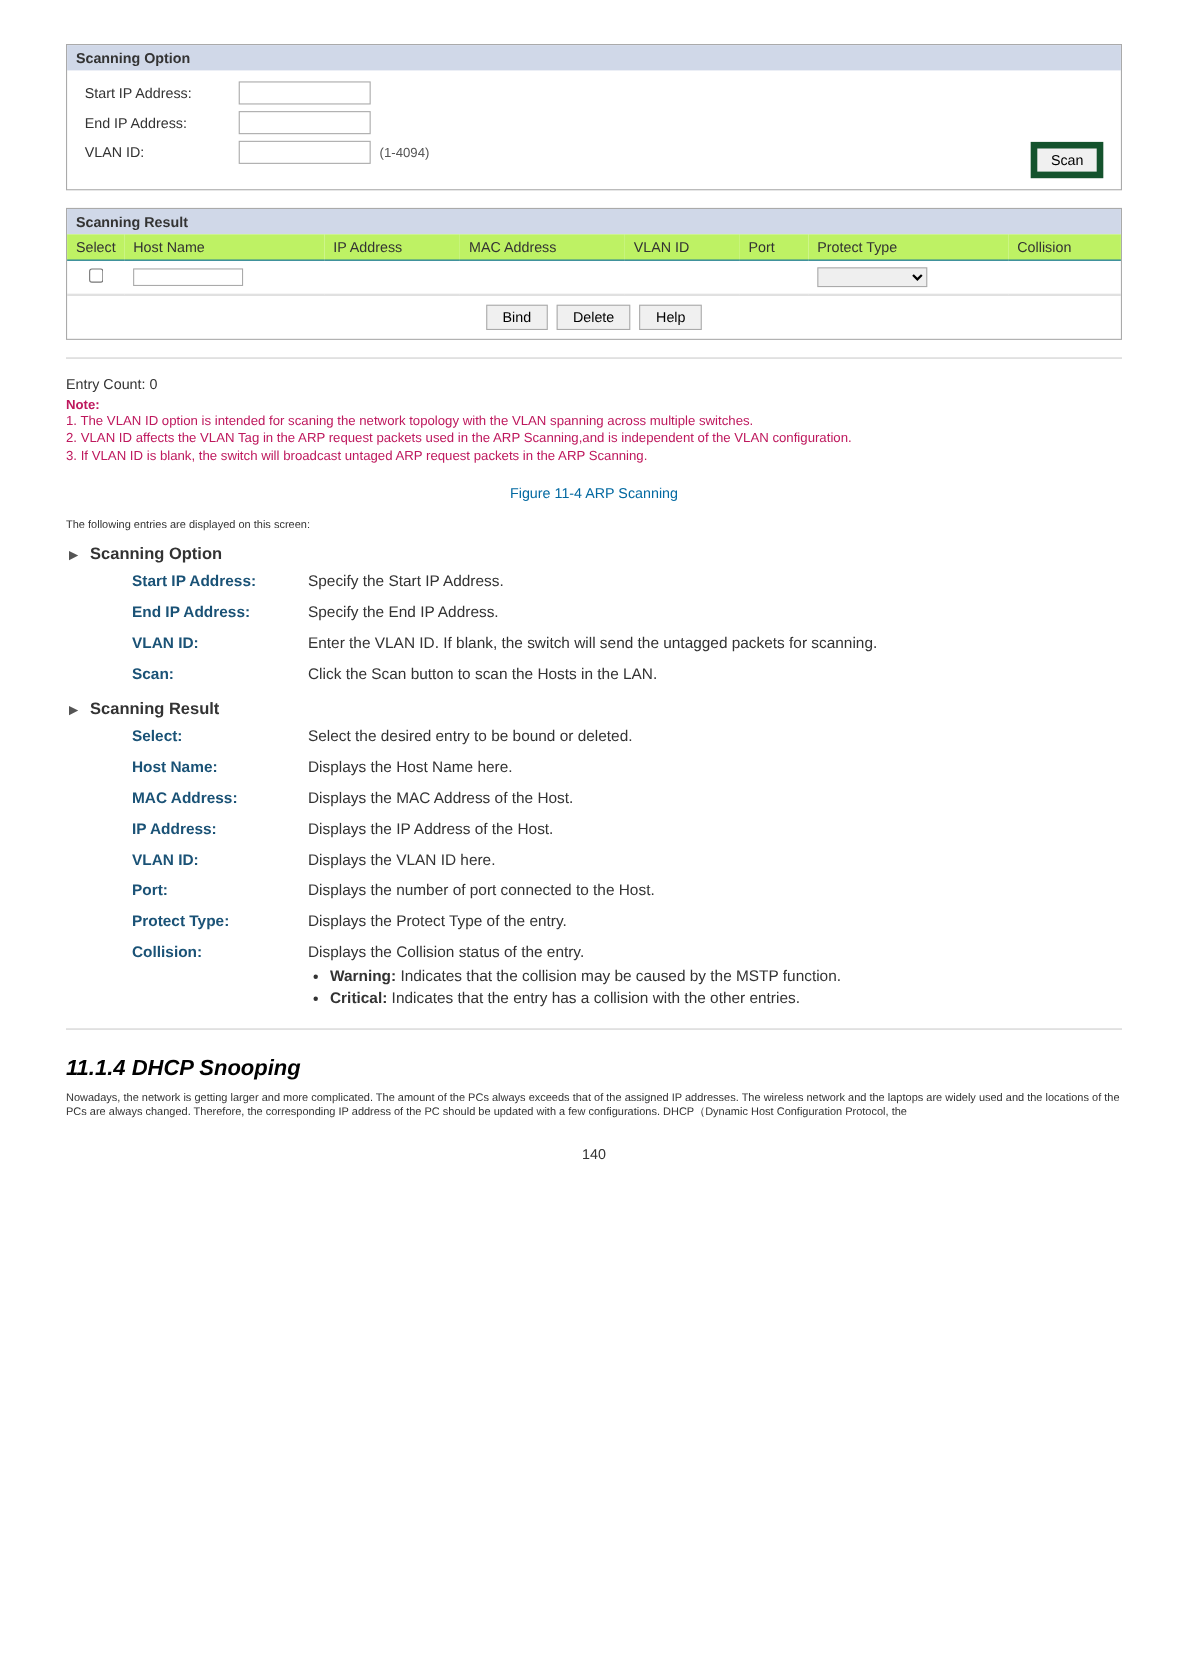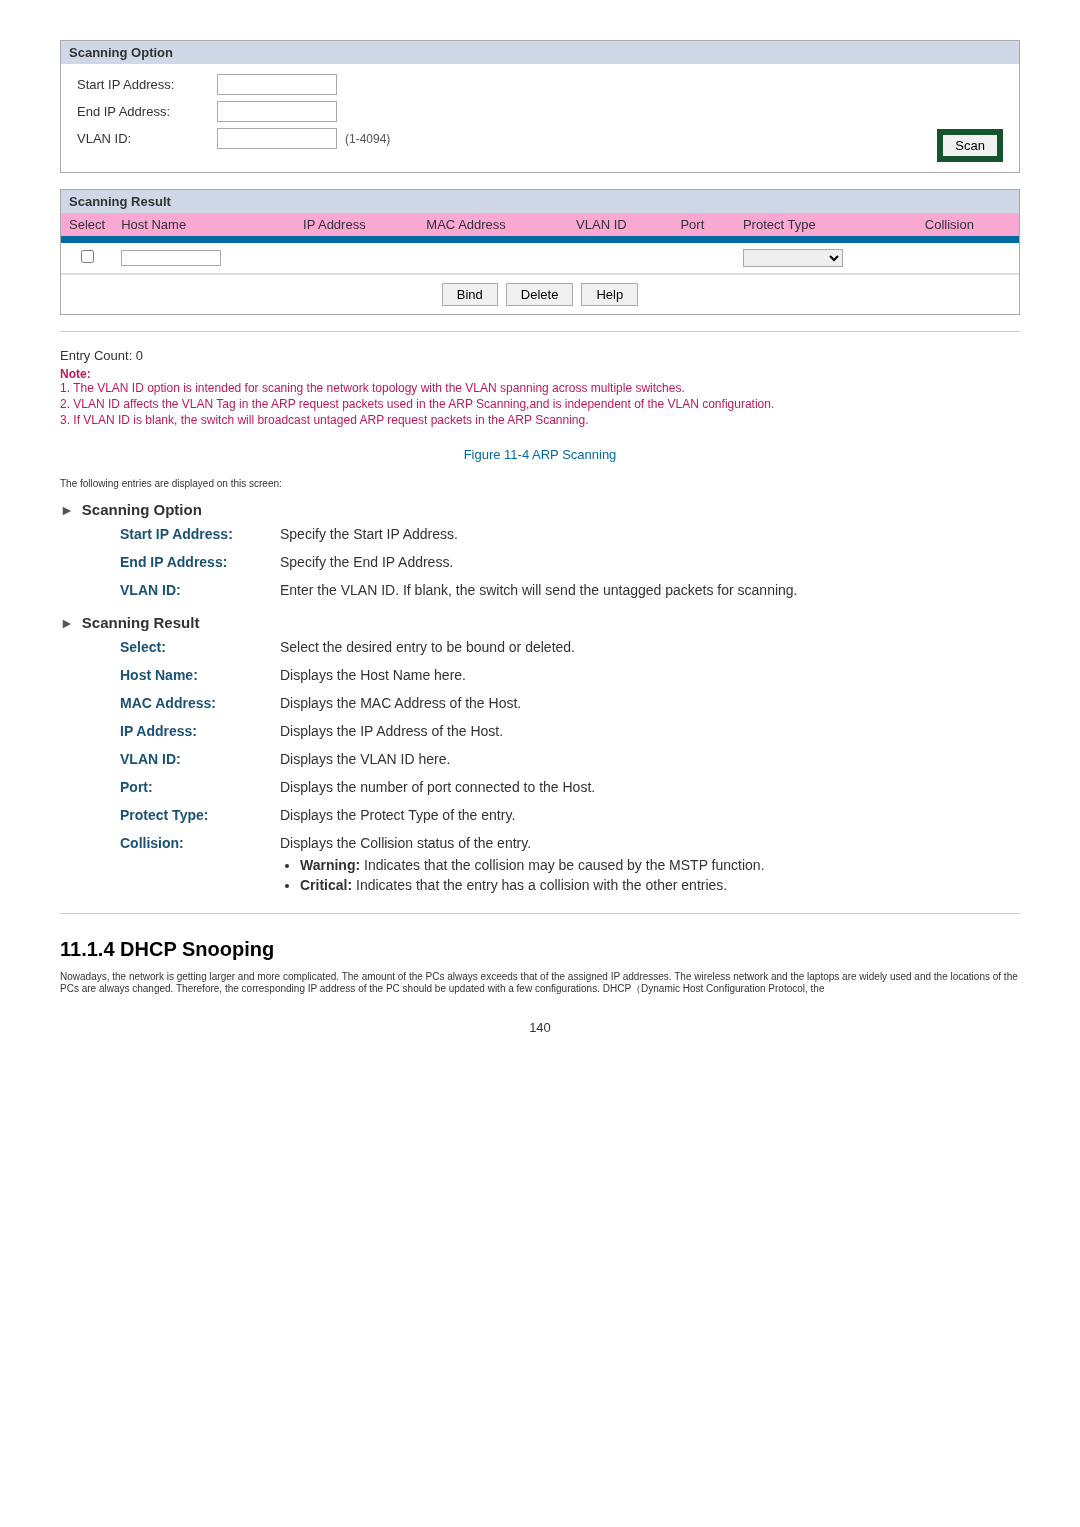--- a/index.html
+++ b/index.html
@@ -67,22 +67,22 @@
     .scanning-result-box {
       border: 1px solid #aaa;
       margin-bottom: 12px;
     }
     .result-table {
       width: 100%;
       border-collapse: collapse;
       font-size: 13px;
     }
     .result-table th {
-      background: #f9a8d4;
-      border-bottom: 7px solid #0369a1;
+      background: #bef264;
+      border-bottom: 1px solid #0369a1;
       padding: 4px 8px;
       text-align: left;
       font-weight: normal;
       color: #333;
     }
     .result-table td {
       padding: 6px 8px;
       border-bottom: 1px solid #ddd;
       vertical-align: middle;
     }
@@ -197,20 +197,21 @@
       margin: 16px 0;
     }
 
     
     .section-heading {
       font-size: 20px;
       font-weight: bold;
       margin-bottom: 10px;
       margin-top: 24px;
       color: #000;
+      font-style: italic;
     }
 
     
     .page-number {
       text-align: center;
       font-size: 13px;
       margin-top: 24px;
       color: #333;
     }
 
@@ -310,20 +311,24 @@
       <span class="def-desc">Specify the Start IP Address.</span>
     </div>
     <div class="def-row">
       <span class="def-term">End IP Address:</span>
       <span class="def-desc">Specify the End IP Address.</span>
     </div>
     <div class="def-row">
       <span class="def-term">VLAN ID:</span>
       <span class="def-desc">Enter the VLAN ID. If blank, the switch will send the untagged packets for scanning.</span>
     </div>
+    <div class="def-row">
+      <span class="def-term">Scan:</span>
+      <span class="def-desc">Click the Scan button to scan the Hosts in the LAN.</span>
+    </div>
   </div>
 </div>
 
 <div class="arrow-section">
   <div class="arrow-header">
     <span class="arrow-icon">►</span>
     <span class="arrow-header-text">Scanning Result</span>
   </div>
   <div class="def-table">
     <div class="def-row">

